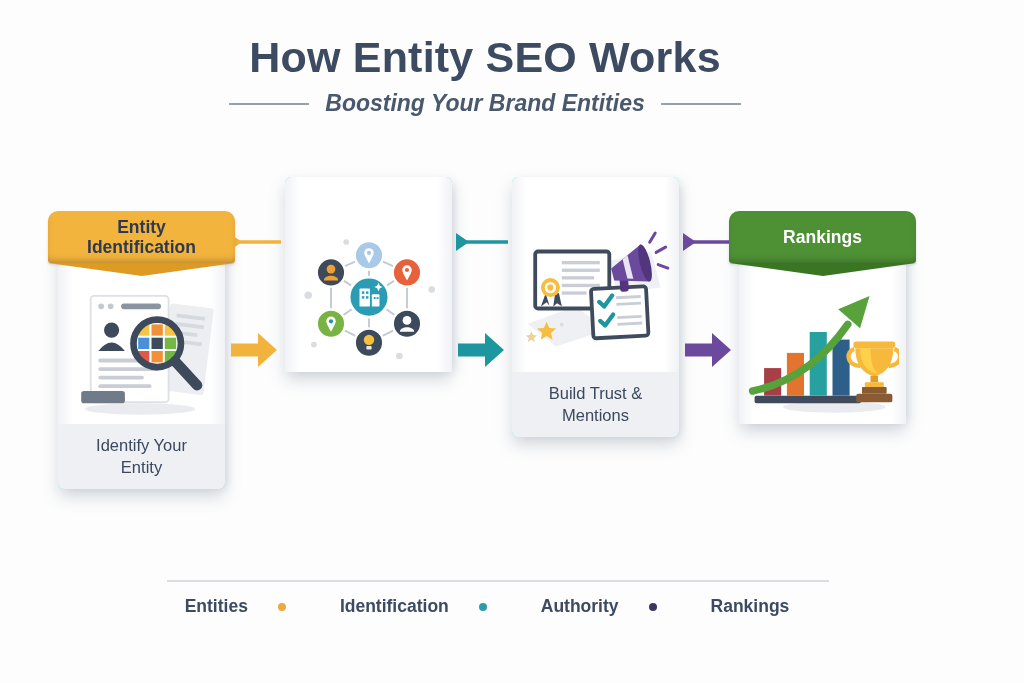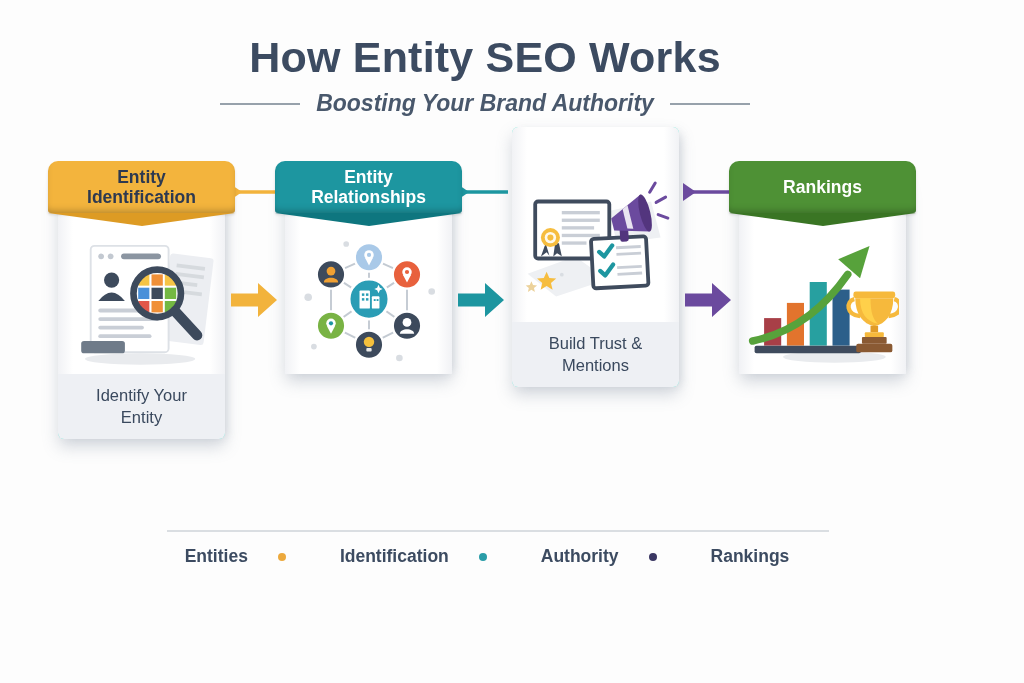--- a/index.html
+++ b/index.html
@@ -13,21 +13,21 @@
   
   .header { padding-top: 33px; text-align: center; transform: translateX(-27px); }
   .title {
     font-size: 43px; font-weight: 700; color: #3c4b61; letter-spacing: .2px; line-height: 1.15;
   }
   .subtitle-row { display: flex; align-items: center; justify-content: center; gap: 16px; margin-top: 8px; }
   .subtitle-line { width: 80px; height: 2px; background: #97a1ab; }
   .subtitle { font-size: 23px; font-style: italic; font-weight: 700; color: #49586c; }
 
   
-  .flow { position: relative; height: 300px; margin-top: 44px; width: 868px; }
+  .flow { position: relative; height: 300px; margin-top: 94px; width: 868px; }
   .col { position: absolute; top: 0; width: 187px; }
   .col-1 { left: 48px; }  .col-2 { left: 275px; }  .col-3 { left: 502px; }  .col-4 { left: 729px; }
 
   .banner {
     position: relative; z-index: 3; height: 52px;
     border-radius: 10px 10px 3px 3px;
     display: flex; align-items: center; justify-content: center; text-align: center;
     background: var(--bg); color: var(--fg);
     box-shadow: inset 0 -5px 7px -3px rgba(0,0,0,.25), 0 2px 3px rgba(0,0,0,.12);
     font-weight: 700; font-size: 17.5px; line-height: 1.18;
@@ -75,21 +75,21 @@
   .legend-label { font-size: 17.5px; font-weight: 700; color: #3c4b61; padding-left: 24px; }
   .legend-dot { width: 8px; height: 8px; border-radius: 50%; }
 </style>
 </head>
 <body>
 
 <div class="header">
   <div class="title">How Entity SEO Works</div>
   <div class="subtitle-row">
     <div class="subtitle-line"></div>
-    <div class="subtitle">Boosting Your Brand Authority</div>
+    <div class="subtitle">Boosting Your Brand Entities</div>
     <div class="subtitle-line"></div>
   </div>
 </div>
 
 <div class="flow">
 
   <div class="col col-1" style="--bg: #F3B43D;">
     <div class="banner" style="--fg: #2d3950; --fold: #DD9B24;">
       <div class="banner-label">Entity Identification</div>
     </div>
@@ -138,23 +138,20 @@
           </g>
         </svg>
       </div>
       <div class="card-footer">
         <div class="caption">Identify Your Entity</div>
       </div>
     </div>
   </div>
 
   <div class="col col-2" style="--bg: #1D96A0;">
-    <div class="banner" style="--fg: #ffffff; --fold: #0E767F;">
-      <div class="banner-label">Entity Relationships</div>
-    </div>
     <div class="card-body">
       <div class="illus">
         <svg width="152" height="140" viewBox="0 0 160 140">
           <g stroke="#c3cad2" stroke-width="2">
             <line x1="80" y1="68" x2="80" y2="24"></line>
               <line x1="80" y1="68" x2="40" y2="42"></line>
             <line x1="80" y1="68" x2="120" y2="42"></line>
               <line x1="80" y1="68" x2="40" y2="96"></line>
             <line x1="80" y1="68" x2="120" y2="96"></line>
               <line x1="80" y1="68" x2="80" y2="116"></line>

